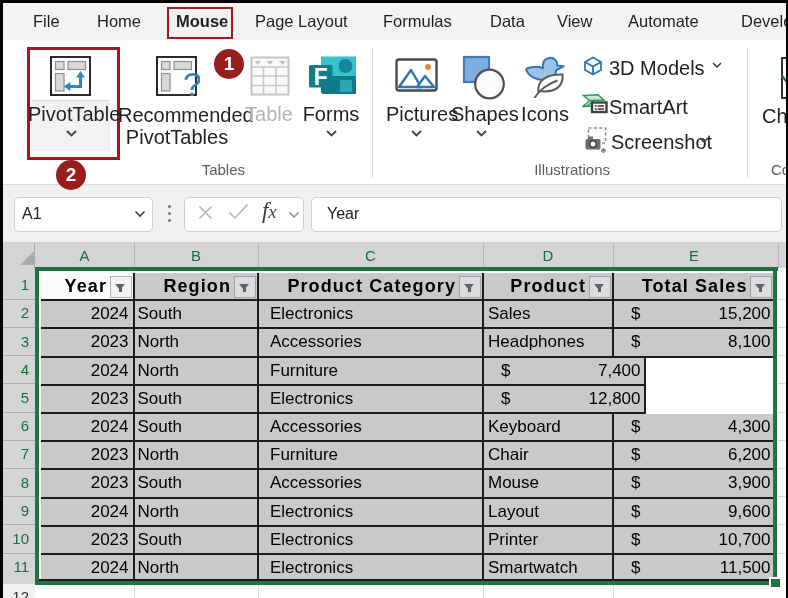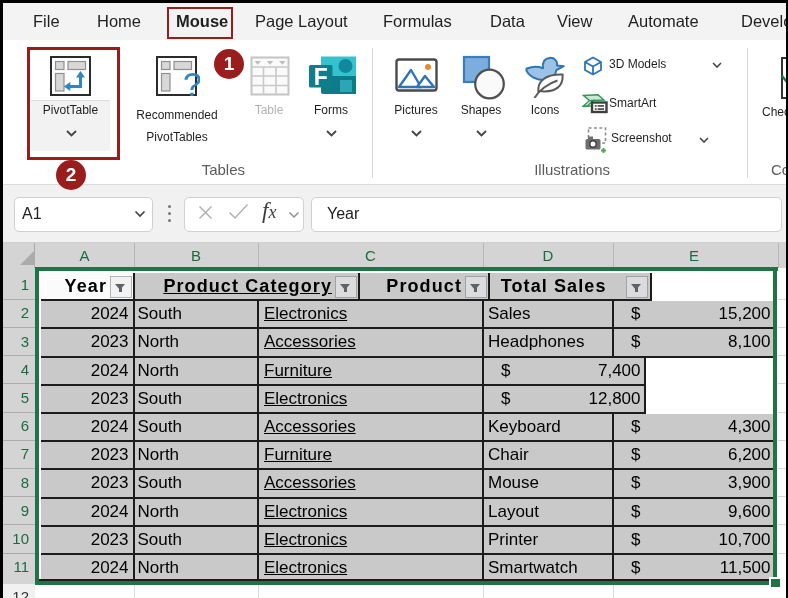--- a/index.html
+++ b/index.html
@@ -1,32 +1,32 @@
 <!DOCTYPE html>
 <html><head>
 <meta charset="utf-8">
 <style>
   html,body{margin:0;padding:0;}
   body{width:788px;height:598px;position:relative;overflow:hidden;
        font-family:"Liberation Sans",sans-serif;background:#fff;}
   .abs{position:absolute;}
   .tabtxt{position:absolute;top:12px;font-size:16.5px;color:#1f1f1f;white-space:nowrap;}
-  .lbl{position:absolute;font-size:12px;color:#1f1f1f;white-space:nowrap;text-align:center;}
+  .lbl{position:absolute;font-size:20px;color:#1f1f1f;white-space:nowrap;text-align:center;}
   .glbl{position:absolute;font-size:15px;color:#5c5c5c;white-space:nowrap;text-align:right;}
   .sep{position:absolute;width:1px;background:#dbdbdb;top:48px;height:130px;}
   .chev{position:absolute;}
   .colhead{font-size:15px;color:#1b6b40;text-align:center;height:17px;line-height:17px;}
   .rn{position:absolute;left:0;width:29px;text-align:right;font-size:15px;color:#1b6b40;}
   .rline{position:absolute;left:2px;width:33px;height:1px;background:#ababab;}
   .row{display:flex;width:740.5px;height:28.2px;}
   .c{box-sizing:border-box;border-right:2.4px solid #1c1c1c;border-bottom:2.4px solid #1c1c1c;
      background:#c9c9ca;font-size:17px;color:#000;line-height:26px;white-space:nowrap;overflow:hidden;}
   .ca{width:100px;text-align:right;padding-right:4.5px;}
   .cb{width:124px;padding-left:2.5px;}
-  .cc{width:225px;padding-left:5px;text-decoration:underline;}
+  .cc{width:225px;padding-left:11px;}
   .cd{width:130px;padding-left:4px;}
   .ce{width:161.5px;position:relative;text-align:right;padding-right:3px;}
   .ce .dlr{position:absolute;left:17px;top:0;}
   .hd{font-weight:bold;font-size:18px;letter-spacing:1.1px;text-align:right;padding-right:26px;position:relative;}
   .fb{position:absolute;right:1.5px;top:2.8px;width:22px;height:22px;box-sizing:border-box;
       background:#dcdcde;border:1.5px solid #9ea3a8;}
   .fb:after{content:"";position:absolute;left:4.4px;top:7px;width:0;height:0;
       border-left:5.2px solid transparent;border-right:5.2px solid transparent;border-top:6px solid #5f6368;}
   .fb:before{content:"";position:absolute;left:8.3px;top:11px;width:2.8px;height:4px;background:#5f6368;}
 </style>
@@ -236,23 +236,24 @@
 <div class="rline" style="top:439.8px;"></div>
 <div class="rline" style="top:468.0px;"></div>
 <div class="rline" style="top:496.2px;"></div>
 <div class="rline" style="top:524.4px;"></div>
 <div class="rline" style="top:552.6px;"></div>
 <div class="rn" style="top:588px;color:#333;">12</div>
 
 <div class="abs" id="tbl" style="left:35px;top:273px;width:740.5px;">
 <div class="row">
 <div class="c ca hd" style="background:#fbfbfb;">Year<span class="fb" style="background:#f2f2f3;border-color:#aeb5bb;"></span></div>
+<div class="c cb hd">Region<span class="fb"></span></div>
 <div class="c cc hd">Product Category<span class="fb"></span></div>
 <div class="c cd hd">Product<span class="fb"></span></div>
-<div class="c ce hd" style="padding-right:43px;">Total Sales<span class="fb"></span></div>
+<div class="c ce hd" style="padding-right:26px;">Total Sales<span class="fb"></span></div>
 </div>
 <div class="row">
 <div class="c ca">2024</div>
 <div class="c cb">South</div>
 <div class="c cc">Electronics</div>
 <div class="c cd">Sales</div>
 <div class="c ce"><span class="dlr">$</span>15,200</div>
 </div>
 <div class="row">
 <div class="c ca">2023</div>

